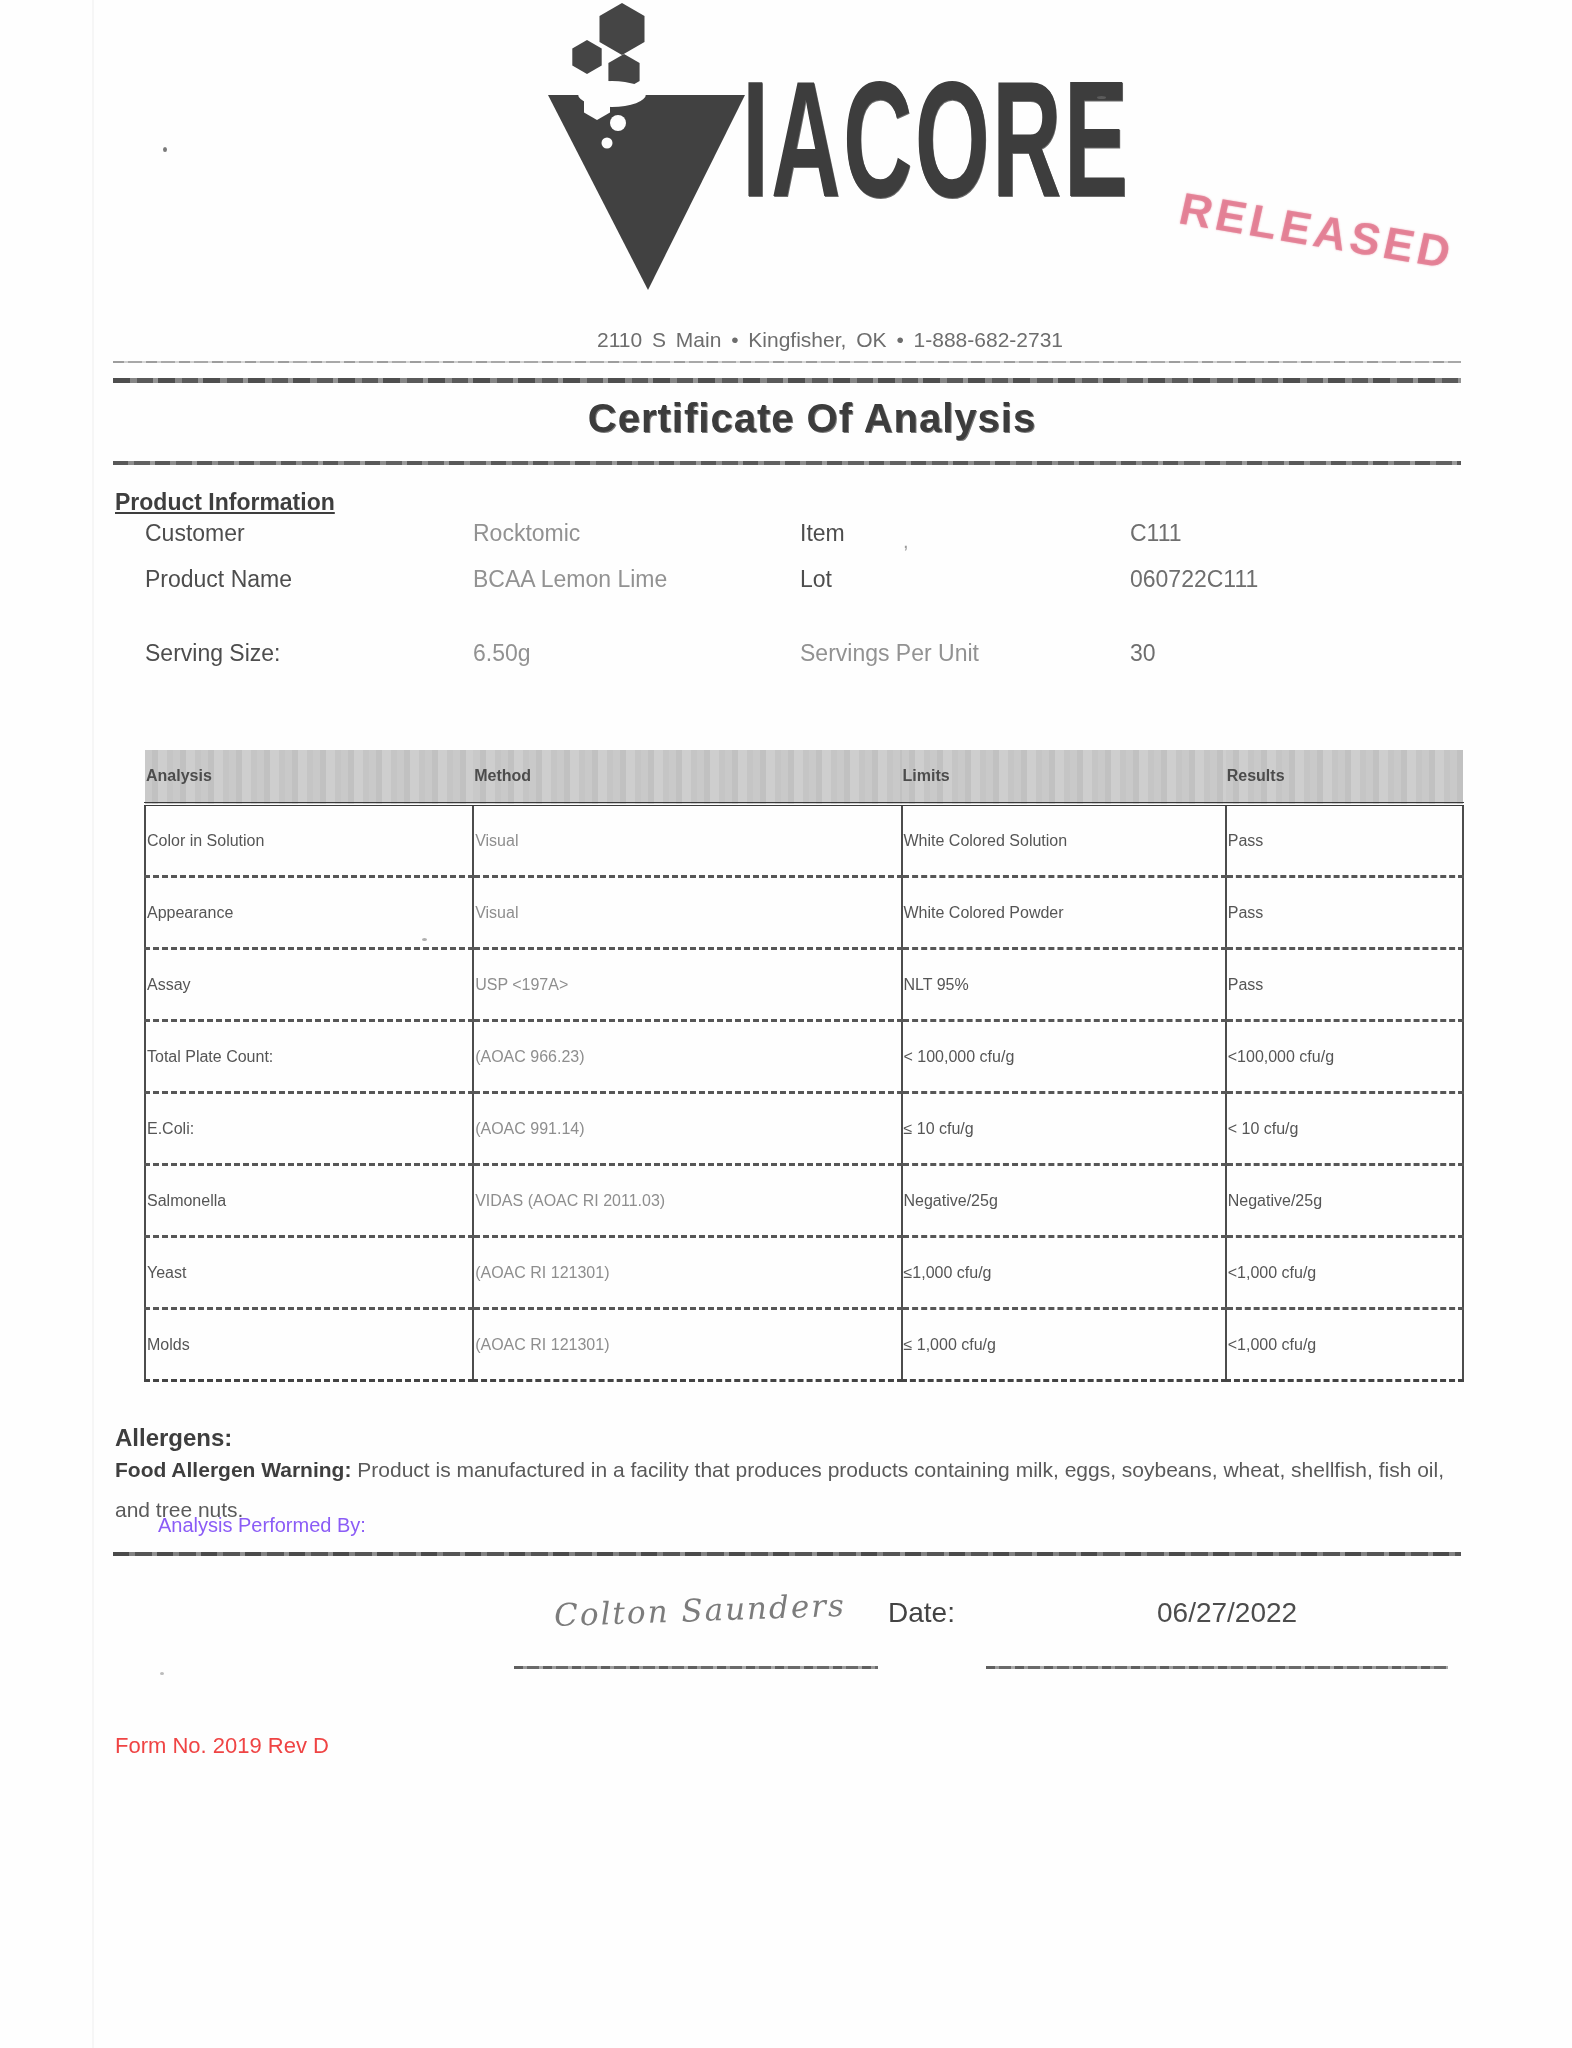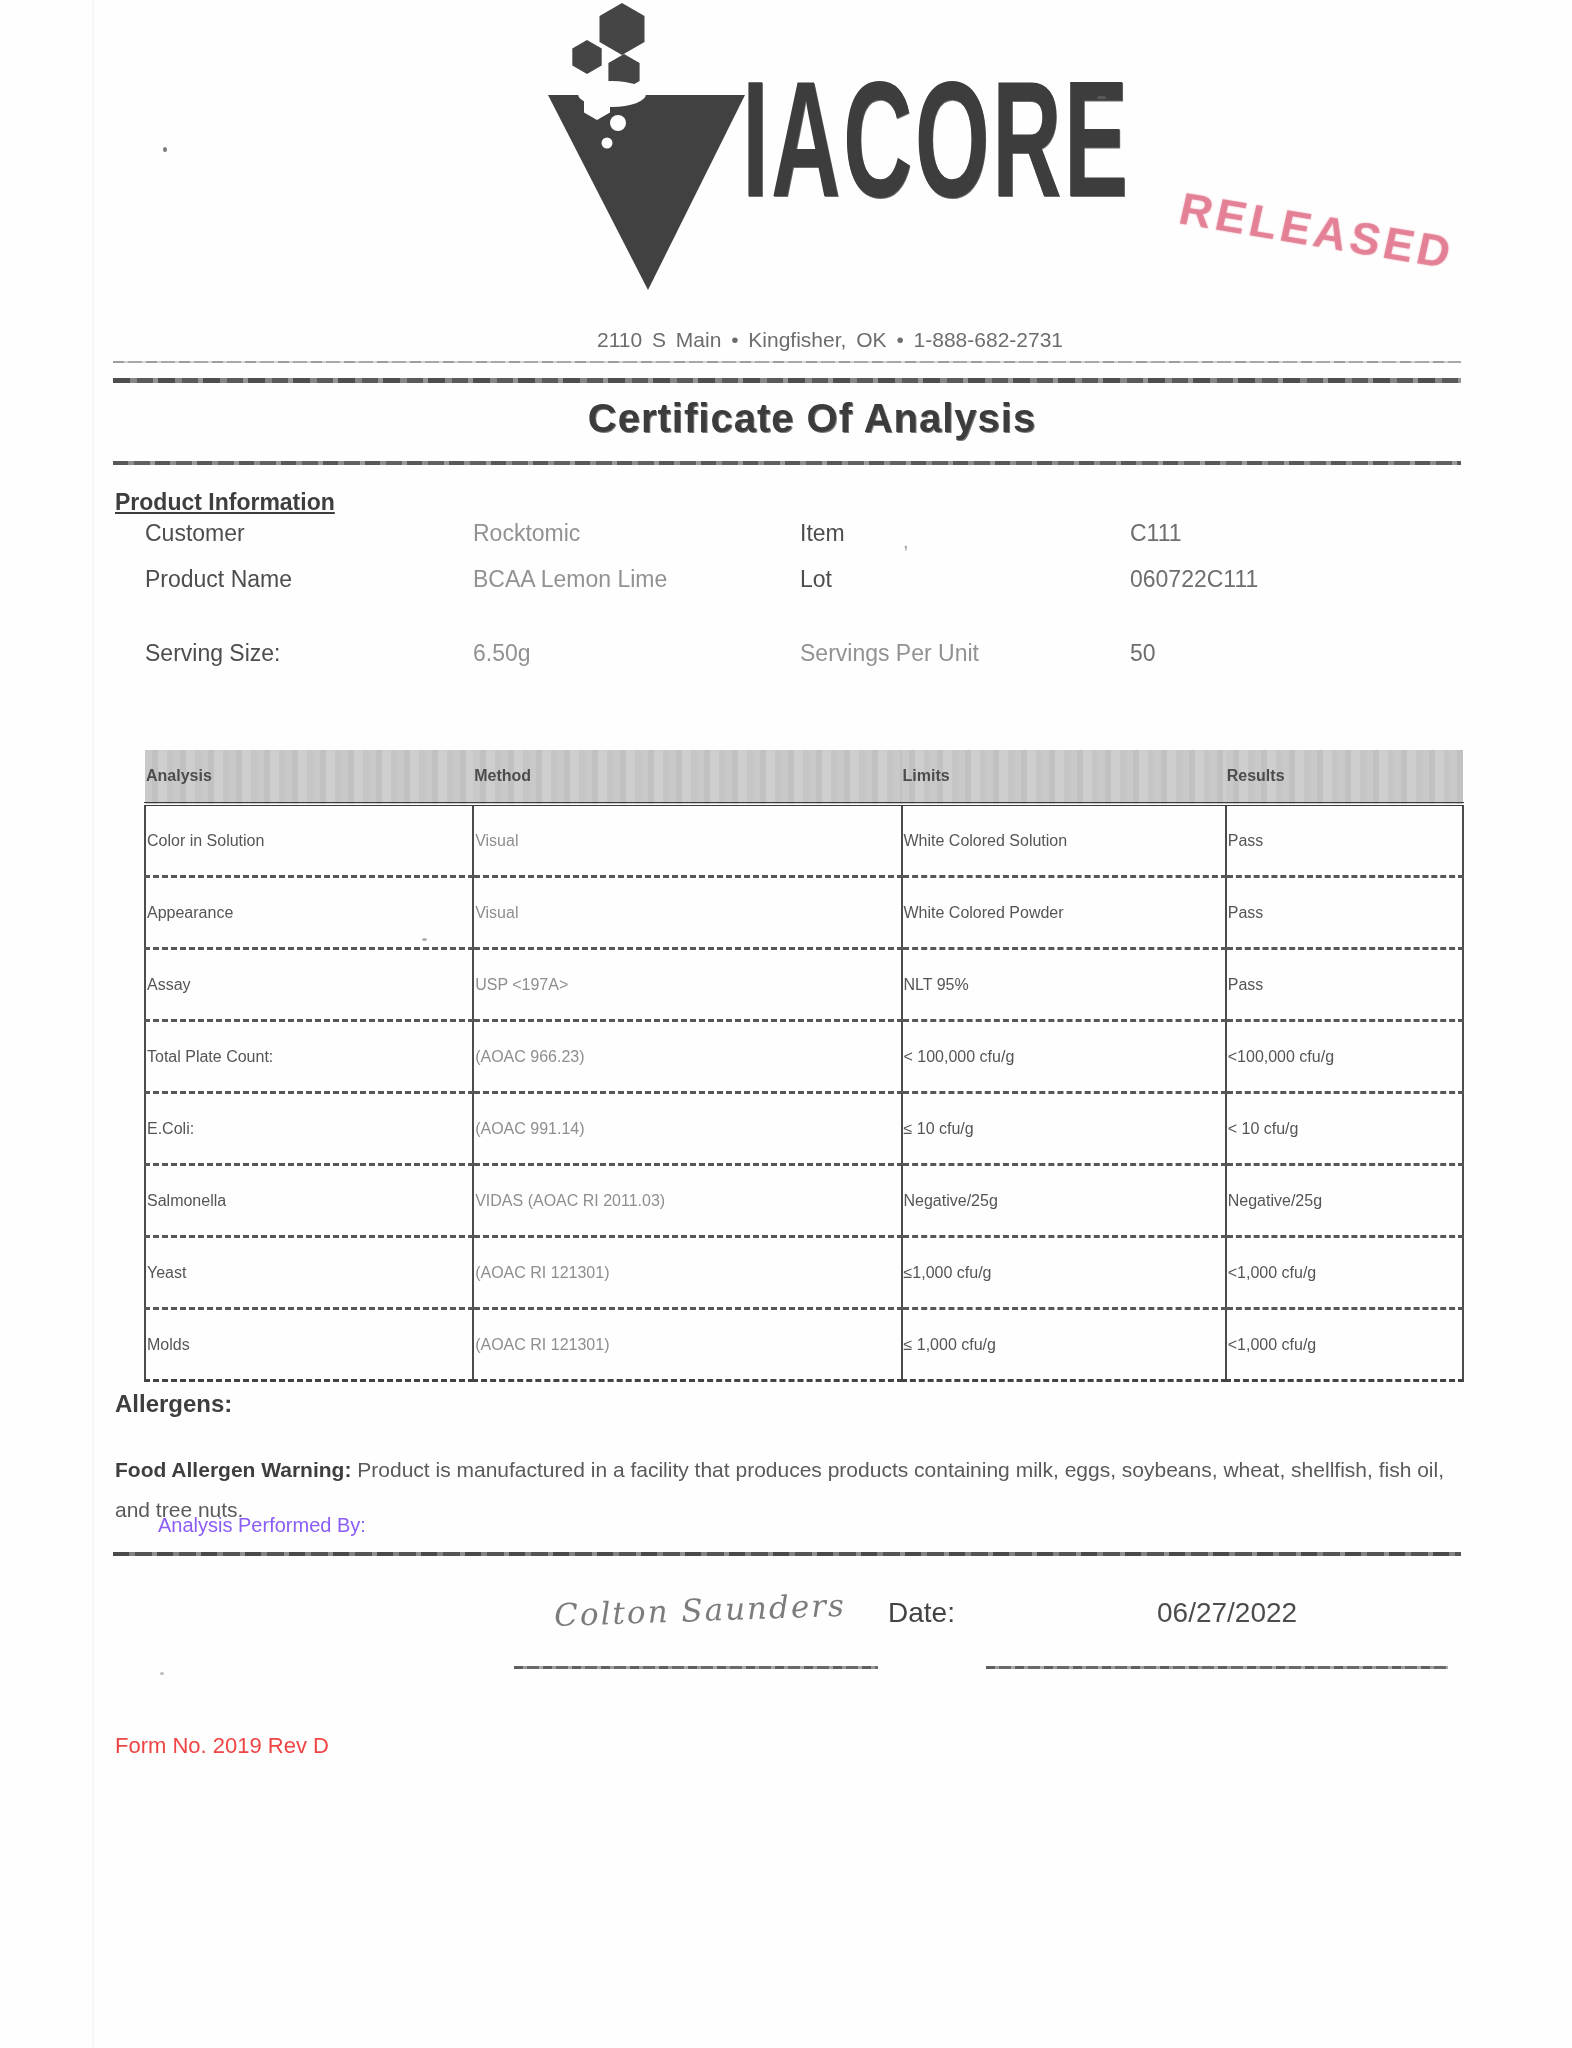--- a/index.html
+++ b/index.html
@@ -85,21 +85,21 @@
     height:67px;
     border-top:3px dashed #575757;
     border-left:2px solid #4c4c4c;
     border-right:2px solid #4c4c4c;
   }
   .coa-table tbody tr:first-child td{border-top:none;}
   .coa-table tbody{border:2px solid #3f3f3f;border-bottom:3px dashed #444;}
   .coa-table td.m{color:#8e8e8e;}
   
   .allergens-head{
-    position:absolute;left:115px;top:1390px;
+    position:absolute;left:115px;top:1424px;
     font-size:24px;font-weight:bold;color:#3e3e3e;
   }
   .allergen-text{
     position:absolute;left:115px;top:1450px;width:1348px;
     font-size:21px;line-height:1.9;color:#5a5a5a;
   }
   .allergen-text b{color:#3e3e3e;}
   
   .sig-label{position:absolute;left:158px;top:1514px;font-size:20px;color:#8b5cf6;}
   .sig-name{
@@ -161,21 +161,21 @@
   <span class="info c4 r1 mid">C111</span>
 
   <span class="info c1 r2">Product Name</span>
   <span class="info c2 r2 faded">BCAA Lemon Lime</span>
   <span class="info c3 r2">Lot</span>
   <span class="info c4 r2 mid">060722C111</span>
 
   <span class="info c1 r3">Serving Size:</span>
   <span class="info c2 r3 faded">6.50g</span>
   <span class="info c3 r3 faded">Servings Per Unit</span>
-  <span class="info c4 r3 mid">50</span>
+  <span class="info c4 r3 mid">30</span>
 
   <span class="comma">,</span>
 
   <table class="coa-table">
     <colgroup>
       <col style="width:24.9%">
         <col style="width:32.5%">
         <col style="width:24.6%">
         <col style="width:18%">
     </colgroup>

